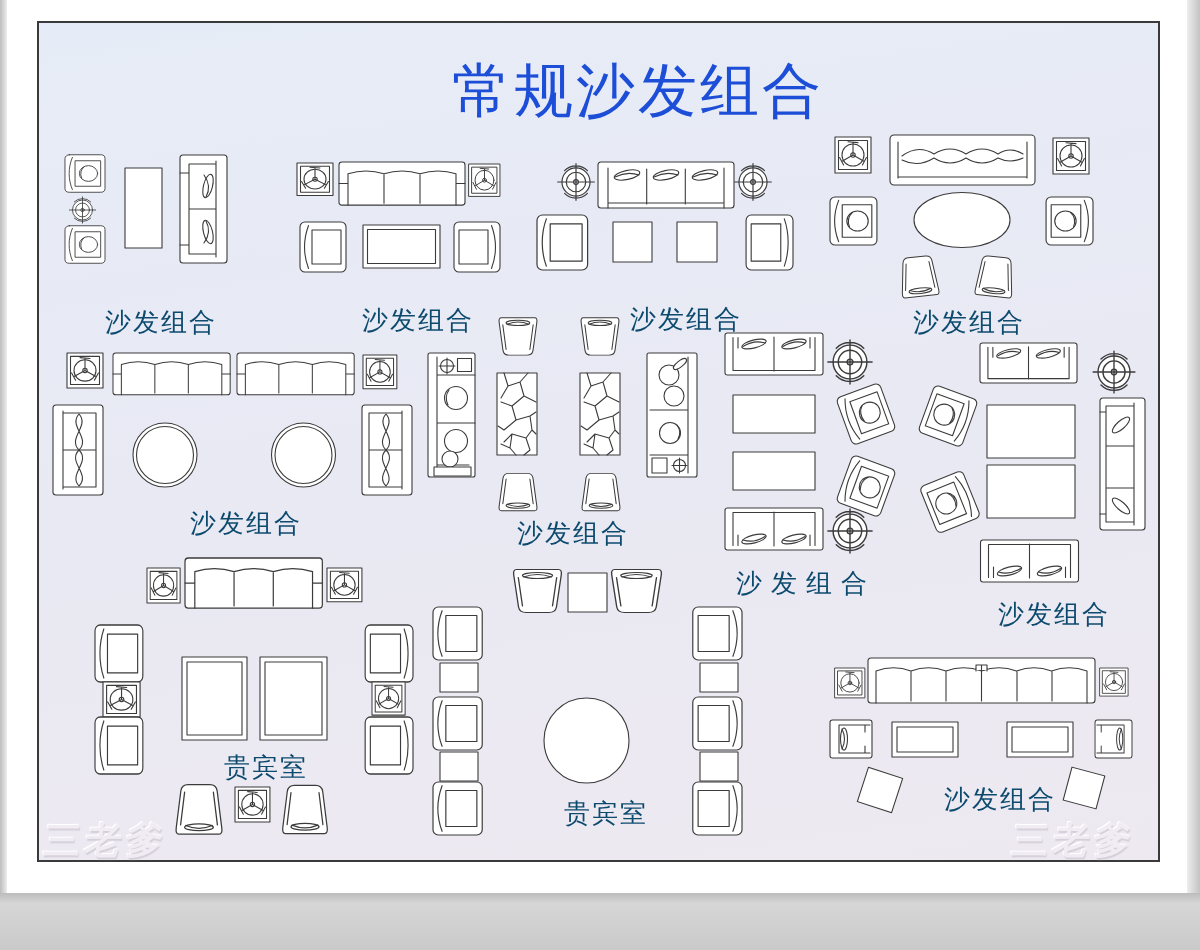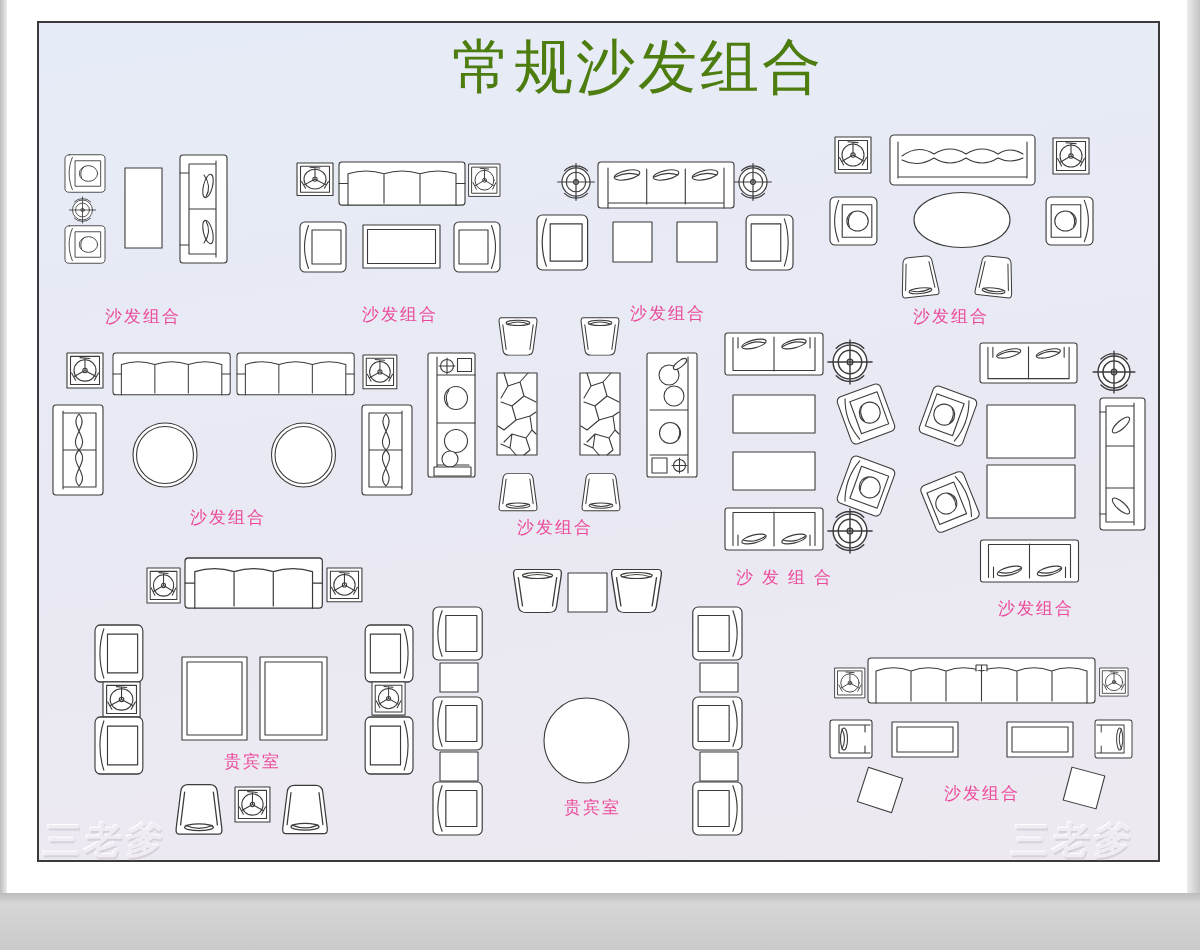--- a/index.html
+++ b/index.html
@@ -10,23 +10,23 @@
   .edge-right{position:absolute;left:1187px;top:0;width:13px;height:893px;
               background:linear-gradient(90deg,#ededed,#c3c3c3);}
   .bottom-band{position:absolute;left:0;top:893px;width:1200px;height:57px;
                background:linear-gradient(180deg,#bcbcbc,#d6d6d6 18%,#cacaca);}
   .canvas{position:absolute;left:37px;top:21px;width:1123px;height:841px;
           border:2px solid #3a3a3a;box-sizing:border-box;
           background:linear-gradient(172deg,#e6ecf7 0%,#e9e9f3 55%,#eee9f1 100%);}
   .plan{position:absolute;left:0;top:0;}
   .ink{stroke:#3b3b3b;stroke-width:1.1;fill:#ffffff;stroke-linecap:round;stroke-linejoin:round;}
   .ln{fill:none;}
-  .title{position:absolute;left:452px;top:28px;font-size:59px;color:#4d7c0f;
+  .title{position:absolute;left:452px;top:52px;font-size:59px;color:#1d4ed8;
          letter-spacing:3px;white-space:nowrap;}
-  .lbl{position:absolute;font-size:17px;color:#ec4899;letter-spacing:2px;white-space:nowrap;}
+  .lbl{position:absolute;font-size:26px;color:#0c4a6e;letter-spacing:2px;white-space:nowrap;}
   .lbl.wide{letter-spacing:9px;}
   .wm{position:absolute;font-size:37px;font-weight:bold;color:#f1ecf3;letter-spacing:4px;
       text-shadow:1px 2px 1px #d5cfda,-1px -1px 0 #ffffff;transform:skewX(-6deg);
       white-space:nowrap;font-family:"Liberation Sans","DejaVu Sans",sans-serif;}
 </style>
 </head>
 <body>
 
 <div class="stage">
   <div class="canvas"></div>

